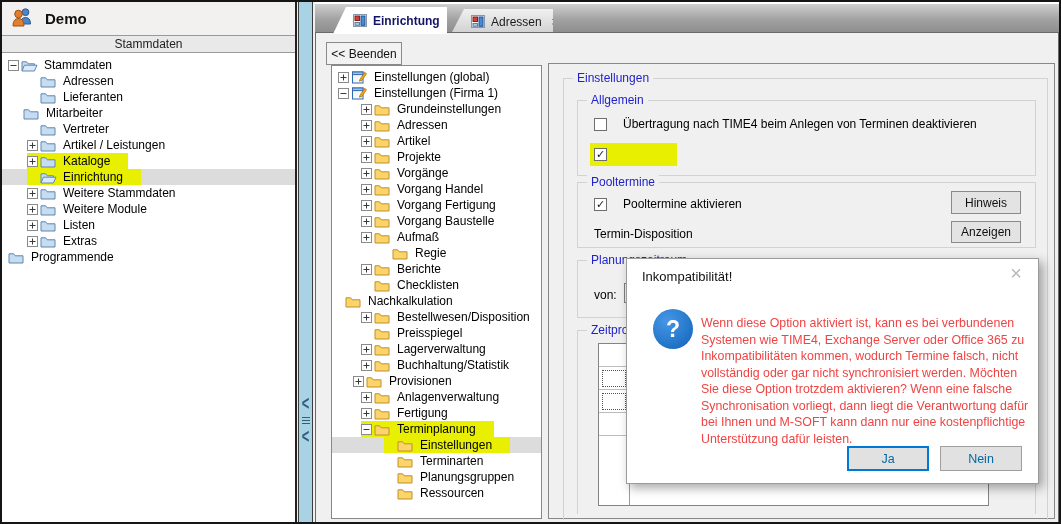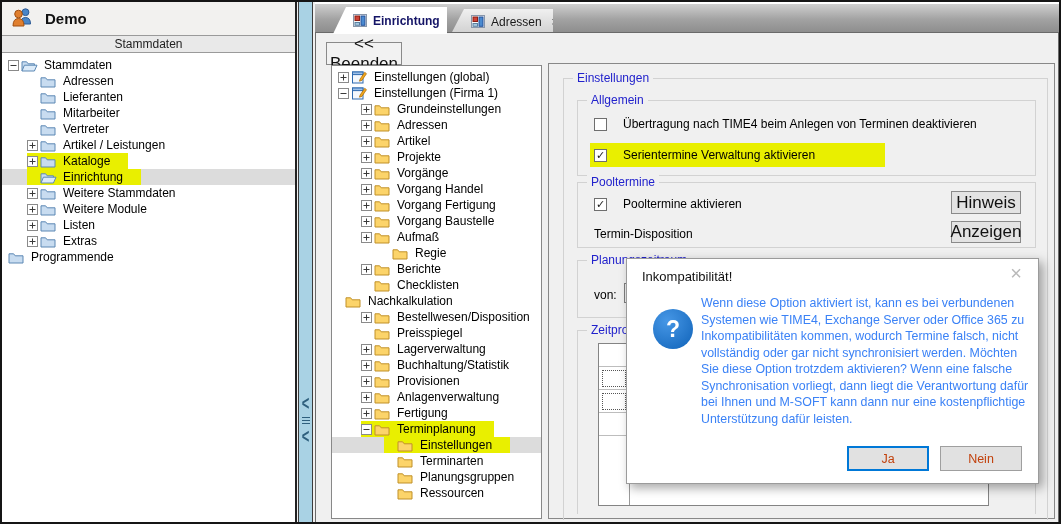--- a/index.html
+++ b/index.html
@@ -37,21 +37,21 @@
             background:linear-gradient(180deg,#cfcfcf 0%,#a2a2a2 55%,#8e8e8e 100%);border-top:2px solid #fff}
   .tab{position:absolute;display:flex;align-items:center;gap:6px;padding-left:20px;padding-right:4px;
        clip-path:polygon(13px 0,100% 0,100% 100%,0 100%)}
   .tab.active{left:18px;top:3px;height:27px;width:114px;background:#fff;font-weight:bold;color:#141466;z-index:2}
   .tab.inactive{left:136px;top:5px;height:25px;width:102px;background:linear-gradient(#f0f0f0,#d0d0d0);color:#1a1a1a}
   .tabicon{width:14px;height:13px;flex:0 0 14px}
   .tabx{margin-left:auto;font-weight:bold;color:#000;font-size:13px;padding:0 4px;cursor:default}
 
   .content{position:absolute;left:0;right:0;top:30px;bottom:0;background:#f0f0f0;border:1px solid #6a6a6a;border-bottom:none}
   .btn{display:inline-flex;align-items:center;justify-content:center;background:#f2f2f2;border:1px solid #8a8a8a;
-       font-size:17px;color:#111}
+       font-size:12px;color:#111}
   .beenden{position:absolute;left:10px;top:9px;width:76px;height:23px}
 
   .treepanel{position:absolute;left:15px;top:32px;width:211px;bottom:3px;background:#fff;border:1px solid #888;overflow:hidden}
   .treepanel .tree{padding-top:3px}
 
   
   .rightpanel{position:absolute;left:232px;right:3px;top:30px;bottom:3px;border:1px solid #888;background:#f0f0f0}
   .gb{position:absolute;border:1px solid #d2d2d2}
   .gb>.gbl{position:absolute;top:-8px;left:9px;background:#f0f0f0;padding:0 4px;color:#2222cc;font-size:12px}
   .gb1{left:14px;right:6px;top:14px;bottom:-2px;border-bottom:none}
@@ -75,23 +75,23 @@
   .zdot.r1{top:26px}.zdot.r2{top:49px}
 
   
   .dialog{position:absolute;left:624px;top:256px;width:413px;height:226px;background:#fff;border:1px solid #9b9b9b;
           box-shadow:4px 4px 10px rgba(0,0,0,.35);z-index:100}
   .dlg-title{position:absolute;left:15px;top:10px;font-size:13px;color:#111}
   .dlg-close{position:absolute;right:12px;top:4px;font-size:20px;color:#b9b9b9;line-height:20px;padding:0 4px;cursor:default}
   .qicon{position:absolute;left:26px;top:50px;width:40px;height:40px;border-radius:50%;
          background:radial-gradient(circle at 35% 30%,#4697e6,#0f62b8);color:#fff;font-weight:bold;font-size:23px;
          display:flex;align-items:center;justify-content:center}
-  .dlg-text{position:absolute;left:74px;top:36px;width:332px;font-size:12.4px;line-height:16.5px;color:#3b82f6}
+  .dlg-text{position:absolute;left:74px;top:56px;width:332px;font-size:12.4px;line-height:16.5px;color:#ef4444}
   .dlg-btns{position:absolute;right:16px;bottom:12px;display:flex;gap:11px}
-  .dlg-btn{width:82px;height:25px;background:#e1e1e1;border:1px solid #9f9f9f;font-size:12.5px;color:#c2410c;
+  .dlg-btn{width:82px;height:25px;background:#e1e1e1;border:1px solid #9f9f9f;font-size:12.5px;color:#0369a1;
            display:flex;align-items:center;justify-content:center}
   .dlg-btn.default{border:2px solid #0078d7}
 </style>
 </head>
 <body>
 
 <div class="window">
 
   <div class="sidebar">
     <div class="sb-header">
@@ -129,21 +129,21 @@
         </div>
         <div class="trow" style="padding-left: 25px;">
           <span class="rowc">
             <span class="tspace"></span>
             <span class="tico"><svg width="17" height="13" viewBox="0 0 17 13">
                 <path d="M1 12 V2.8 h4.6 l1.6 2 H15 V12 z" fill="#c8dcf0" stroke="#5c88b4"></path>
               </svg></span>
             <span class="tlabel">Lieferanten</span>
           </span>
         </div>
-        <div class="trow" style="padding-left: 25px;">
+        <div class="trow" style="padding-left: 8px;">
           <span class="rowc">
             <span class="tspace"></span>
             <span class="tico"><svg width="17" height="13" viewBox="0 0 17 13">
                 <path d="M1 12 V2.8 h4.6 l1.6 2 H15 V12 z" fill="#c8dcf0" stroke="#5c88b4"></path>
               </svg></span>
             <span class="tlabel">Mitarbeiter</span>
           </span>
         </div>
         <div class="trow" style="padding-left: 25px;">
           <span class="rowc">
@@ -519,21 +519,21 @@
                     <rect x="0.5" y="0.5" width="10" height="10" fill="#fff" stroke="#8a8a8a"></rect>
                     <line x1="2.5" y1="5.5" x2="8.5" y2="5.5" stroke="#3a3a3a"></line>
                     <line x1="5.5" y1="2.5" x2="5.5" y2="8.5" stroke="#3a3a3a"></line>
                   </svg></span>
                 <span class="tico"><svg width="17" height="13" viewBox="0 0 17 13">
                     <path d="M1 12 V2.8 h4.6 l1.6 2 H15 V12 z" fill="#fcd46a" stroke="#c09028"></path>
                   </svg></span>
                 <span class="tlabel">Buchhaltung/Statistik</span>
               </span>
             </div>
-            <div class="trow" style="padding-left: 29px;">
+            <div class="trow" style="padding-left: 21px;">
               <span class="rowc">
                 <span class="texp"><svg width="11" height="11">
                     <rect x="0.5" y="0.5" width="10" height="10" fill="#fff" stroke="#8a8a8a"></rect>
                     <line x1="2.5" y1="5.5" x2="8.5" y2="5.5" stroke="#3a3a3a"></line>
                     <line x1="5.5" y1="2.5" x2="5.5" y2="8.5" stroke="#3a3a3a"></line>
                   </svg></span>
                 <span class="tico"><svg width="17" height="13" viewBox="0 0 17 13">
                     <path d="M1 12 V2.8 h4.6 l1.6 2 H15 V12 z" fill="#fcd46a" stroke="#c09028"></path>
                   </svg></span>
                 <span class="tlabel">Provisionen</span>
@@ -623,21 +623,20 @@
         </div>
 
         <div class="gb gb2">
           <span class="gbl">Allgemein</span>
           <span class="cbrow" style="left:16px;top:16px">
             <span class="cbbox"></span>
             <span>Übertragung nach TIME4 beim Anlegen von Terminen deaktivieren</span>
           </span>
           <span class="cbrow hlwrap" style="left:12px;top:42px">
             <span class="cbbox">✓</span>
-            <span>Serientermine Verwaltung aktivieren</span>
           </span>
         </div>
 
         <div class="gb gb3">
           <span class="gbl">Pooltermine</span>
           <span class="cbrow" style="left:16px;top:14px">
             <span class="cbbox">✓</span>
             <span>Pooltermine aktivieren</span>
           </span>
           <button class="btn smallbtn" style="right:14px;top:8px;height:23px">Hinweis</button>

